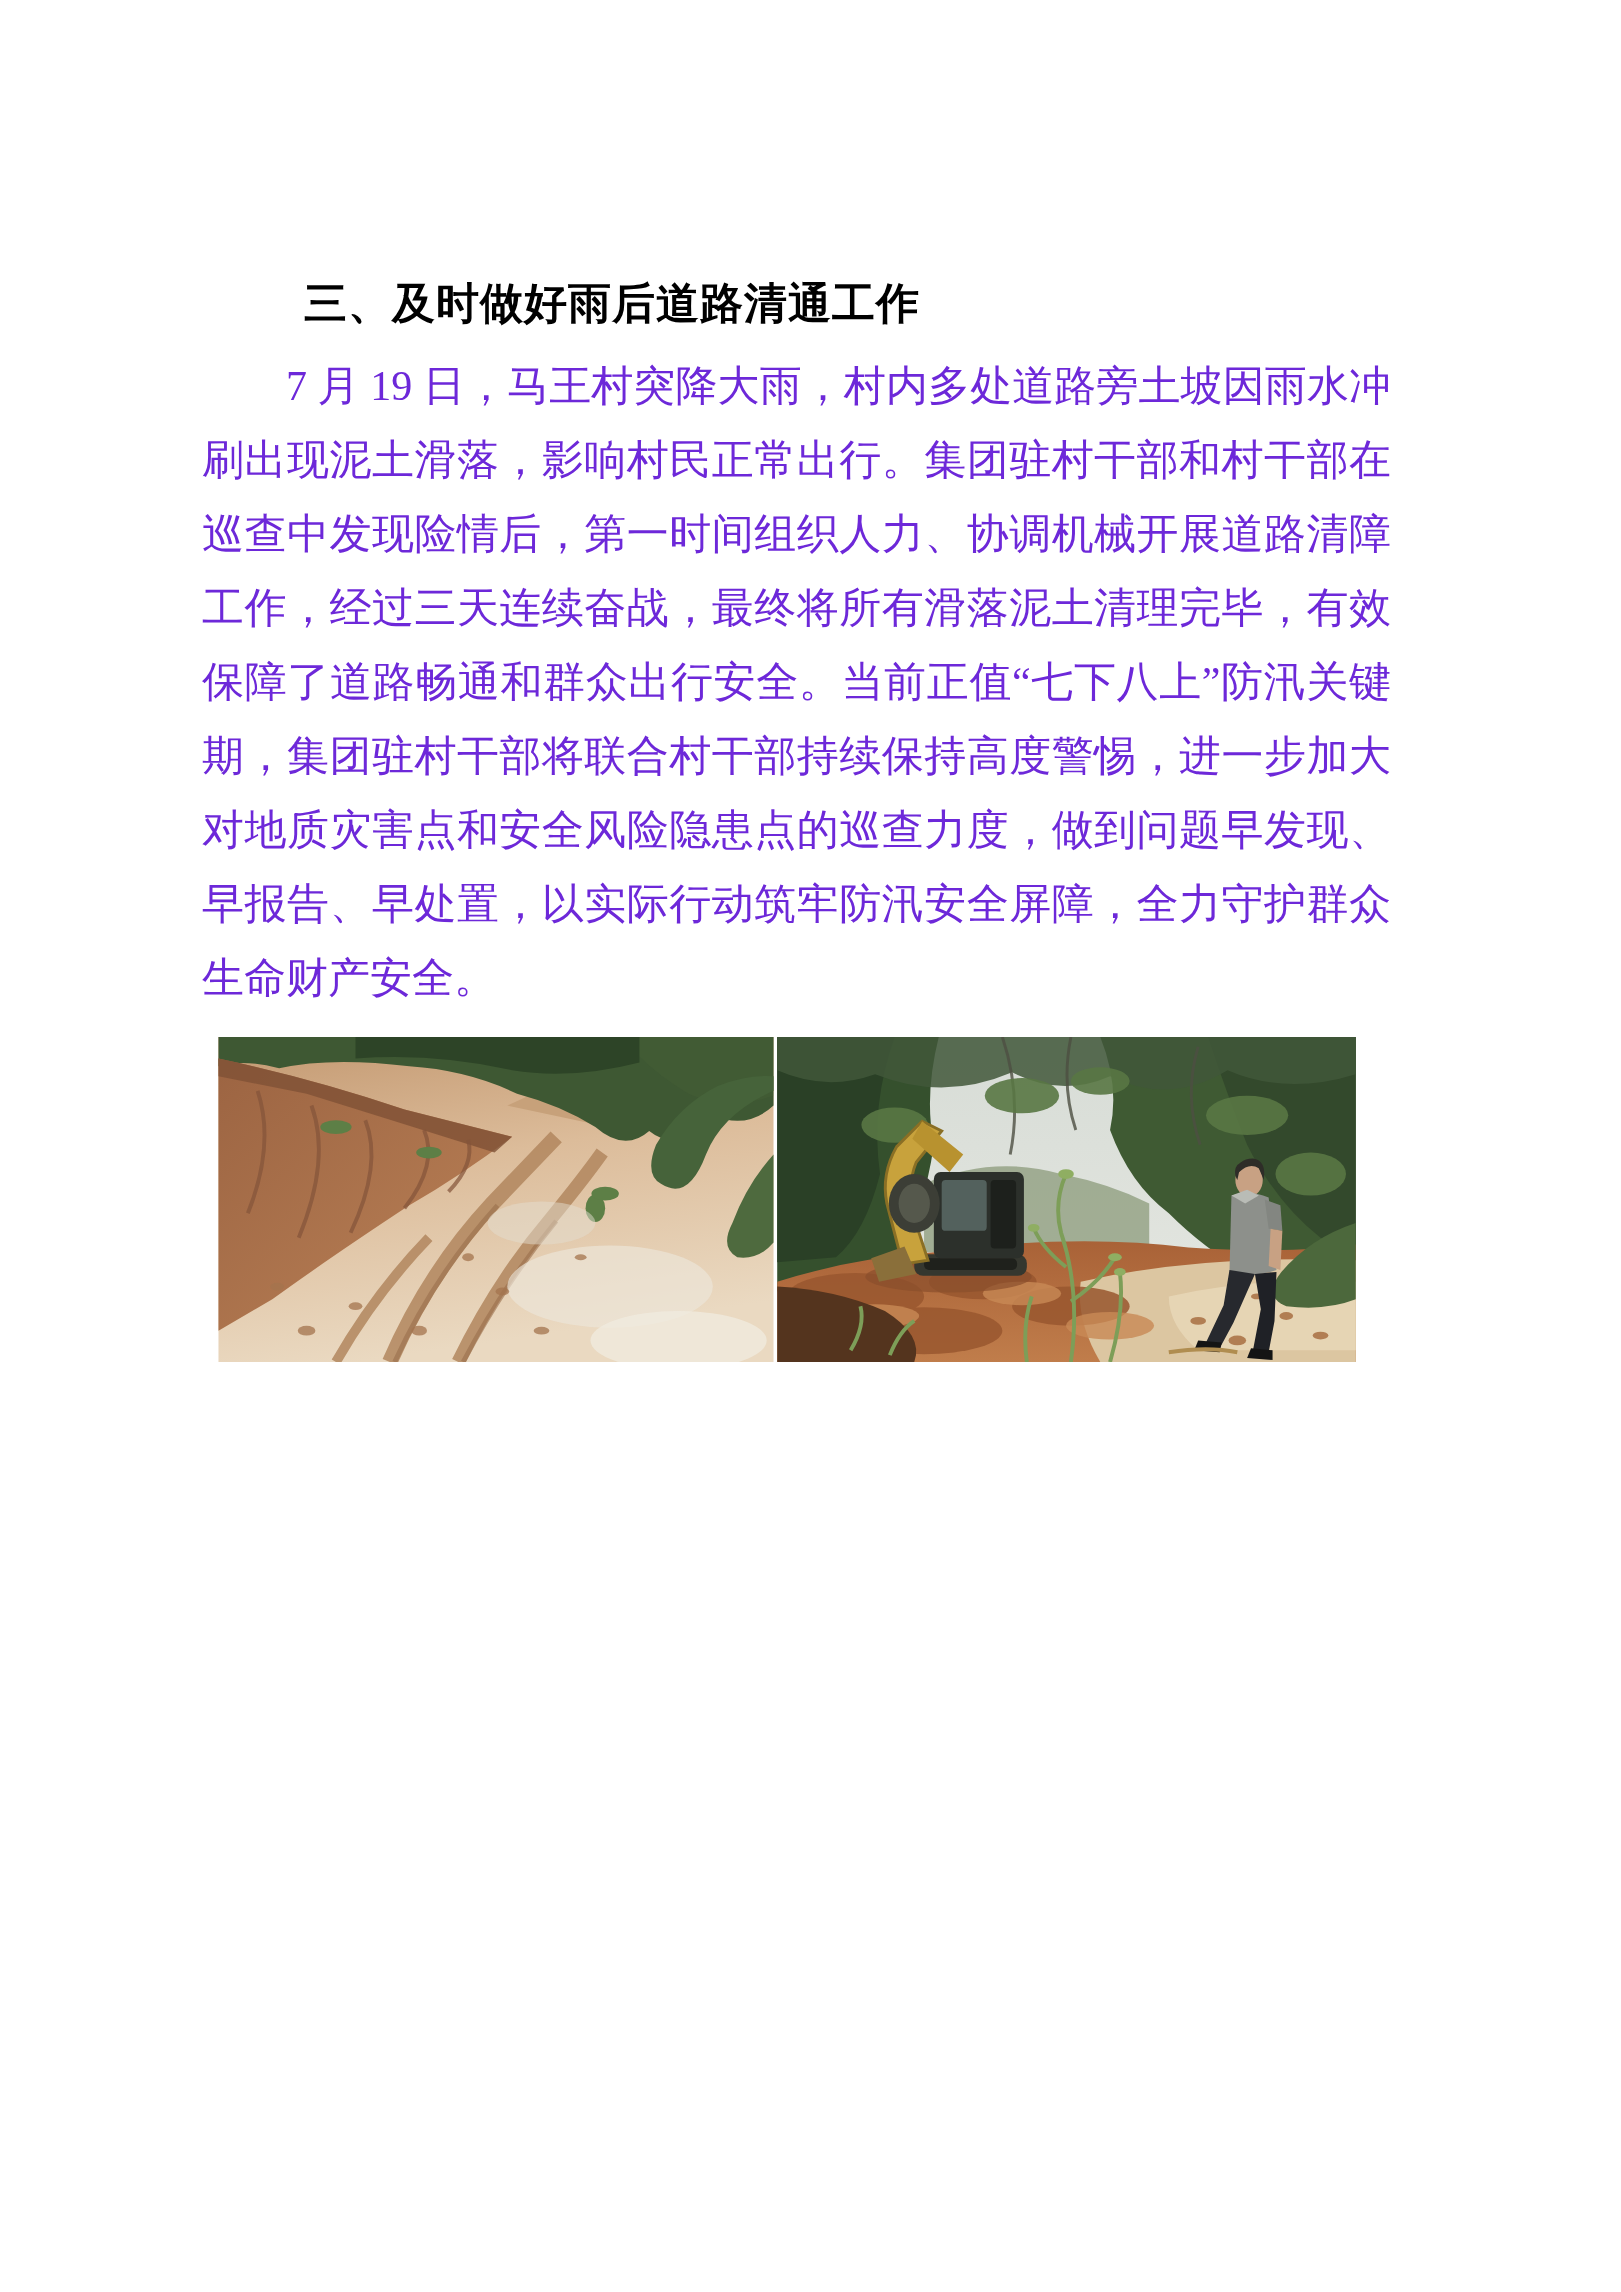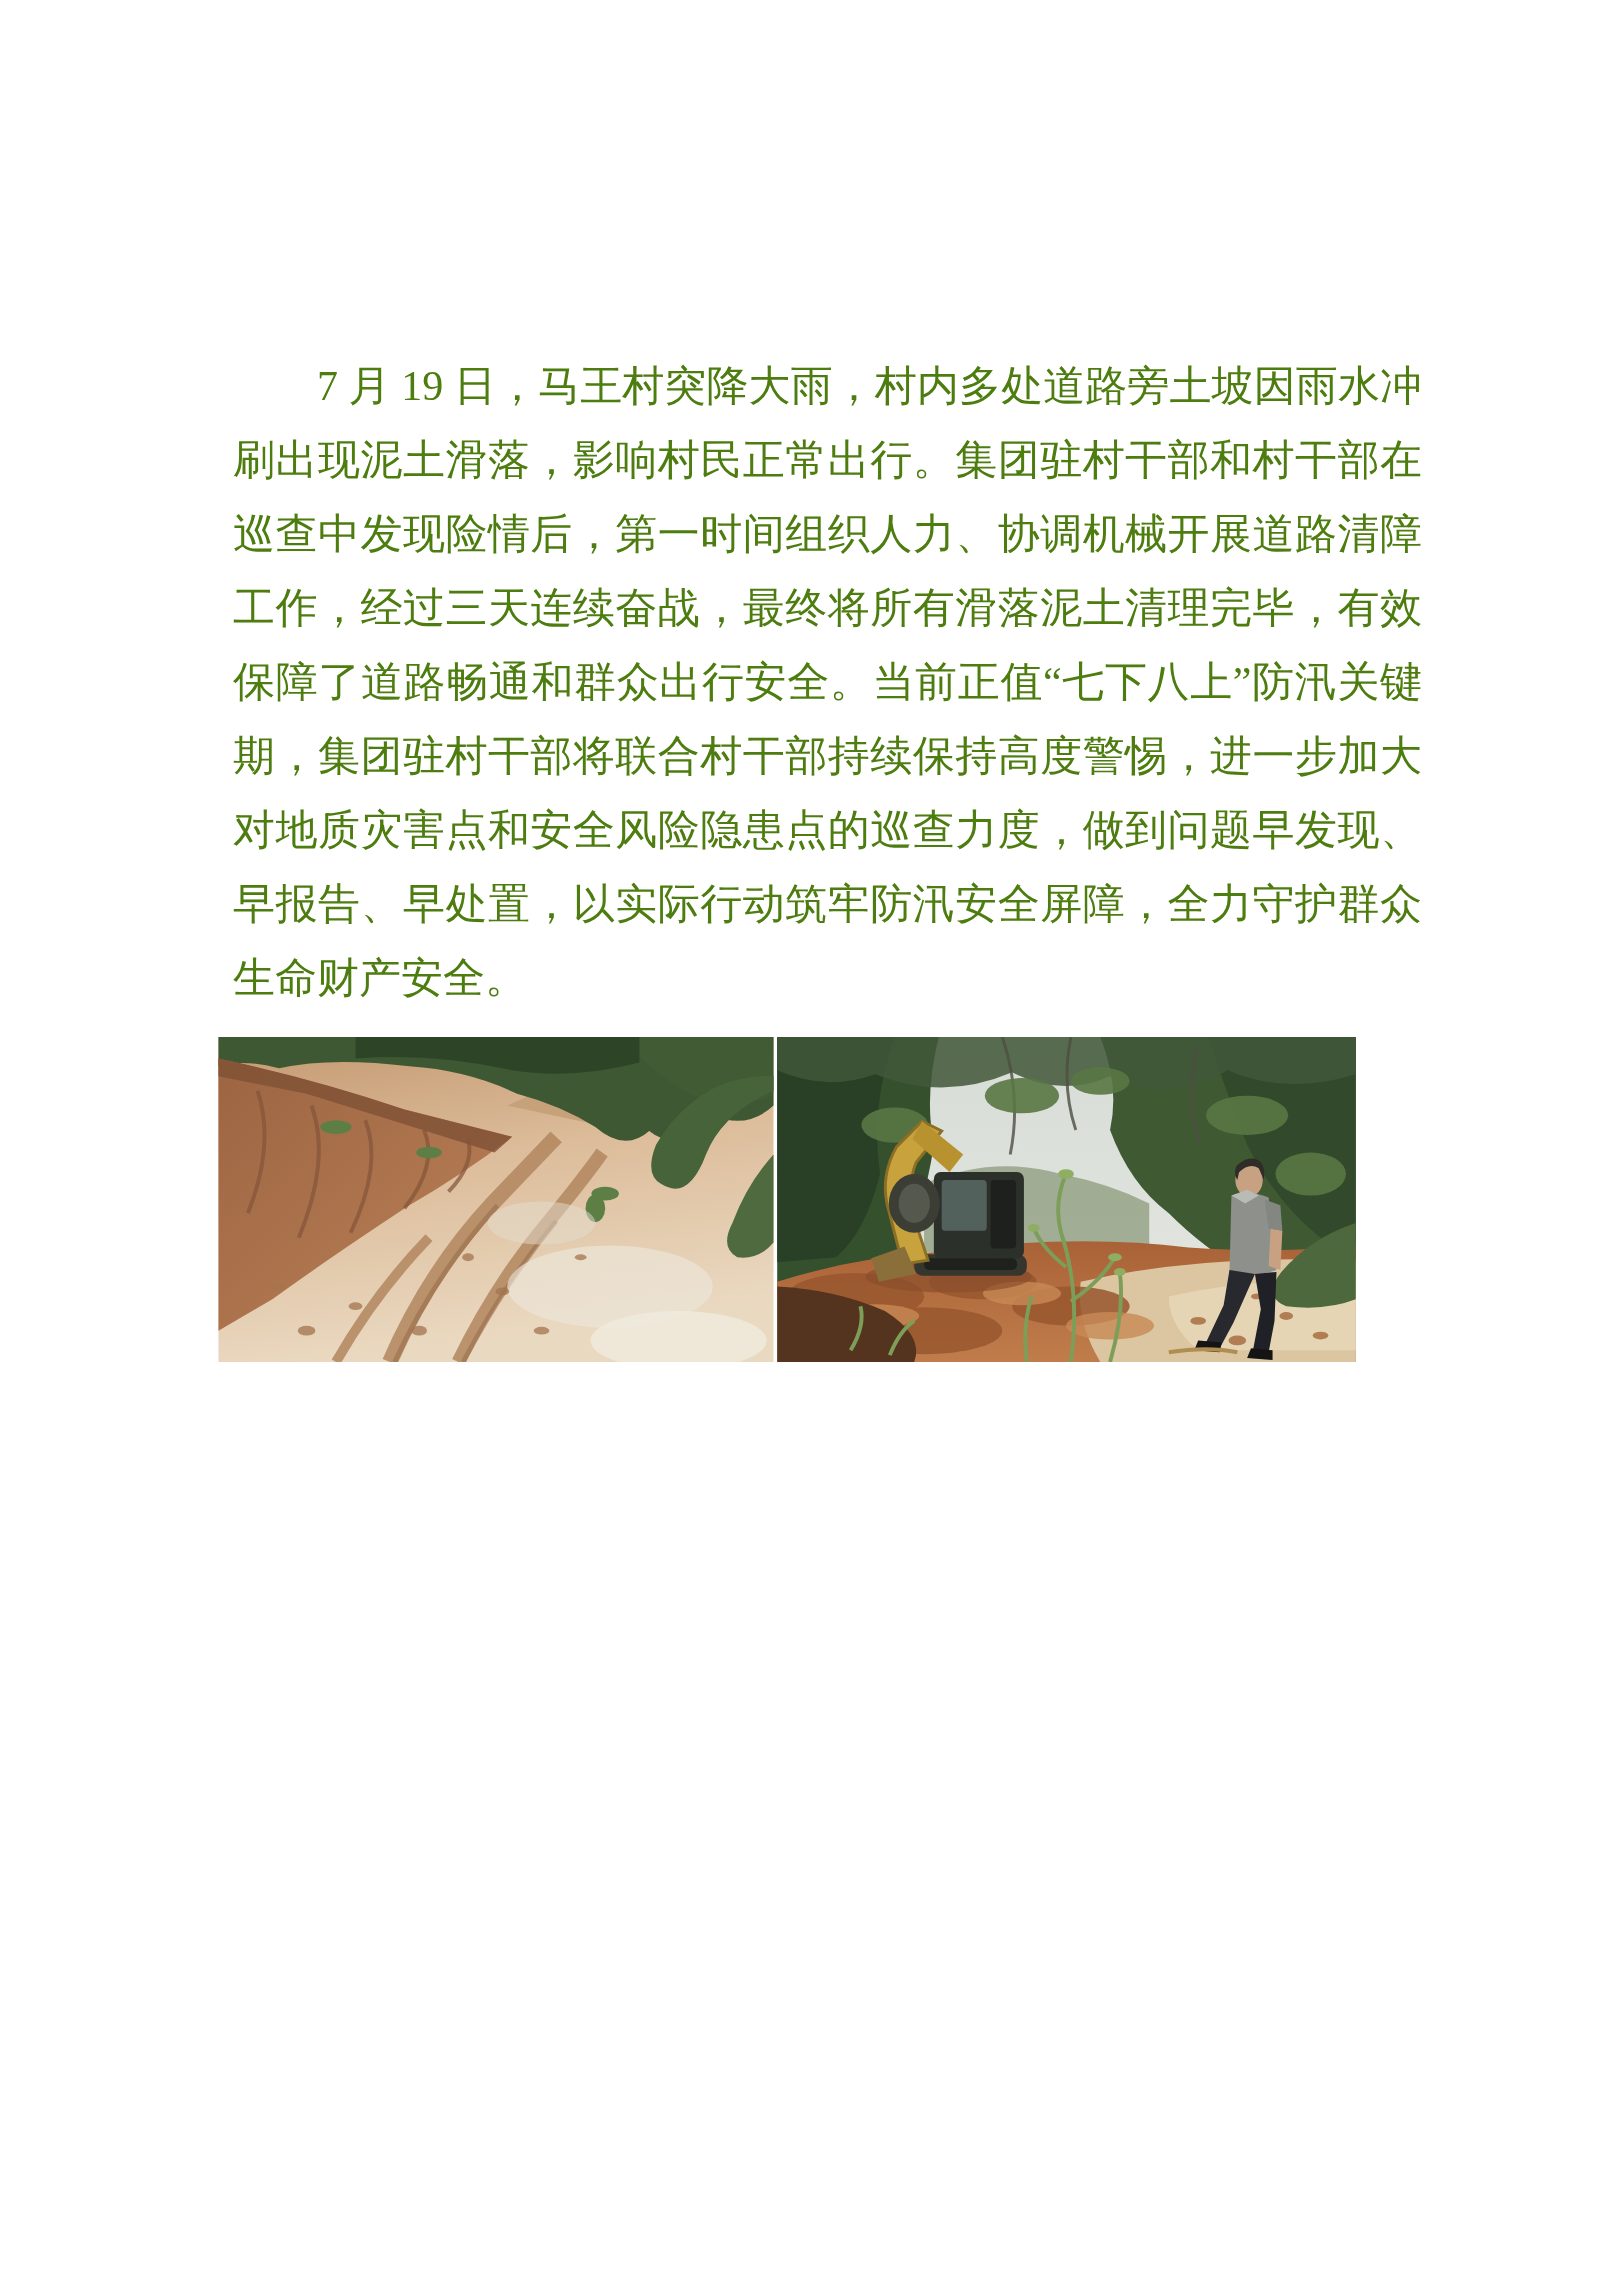--- a/index.html
+++ b/index.html
@@ -18,46 +18,47 @@
     font-family: "Liberation Sans", sans-serif;
     font-weight: 700;
     font-size: 43px;
     line-height: 1.2;
     color: #000000;
     letter-spacing: 1px;
     white-space: nowrap;
   }
   .para {
     position: absolute;
-    left: 233px;
+    left: 202px;
     top: 349px;
     width: 1189px;
     margin: 0;
     font-family: "Liberation Serif", serif;
     font-size: 42px;
     line-height: 74px;
-    color: #4d7c0f;
+    color: #6d28d9;
     text-align: justify;
     text-justify: inter-character;
     text-indent: 2em;
   }
   .photos {
     position: absolute;
     left: 218px;
     top: 1037px;
     display: flex;
     gap: 2.9px;
   }
   .photos svg { display: block; }
 </style>
 </head>
 <body>
 
 <div class="page">
 
+  <h2 class="heading">三、及时做好雨后道路清通工作</h2>
 
   <p class="para">7 月 19 日，马王村突降大雨，村内多处道路旁土坡因雨水冲刷出现泥土滑落，影响村民正常出行。集团驻村干部和村干部在巡查中发现险情后，第一时间组织人力、协调机械开展道路清障工作，经过三天连续奋战，最终将所有滑落泥土清理完毕，有效保障了道路畅通和群众出行安全。当前正值“七下八上”防汛关键期，集团驻村干部将联合村干部持续保持高度警惕，进一步加大对地质灾害点和安全风险隐患点的巡查力度，做到问题早发现、早报告、早处置，以实际行动筑牢防汛安全屏障，全力守护群众生命财产安全。</p>
 
   <div class="photos">
 
     <svg width="556" height="325" viewBox="0 0 567 332" xmlns="http://www.w3.org/2000/svg">
       <defs>
         <linearGradient id="roadL" x1="0" y1="0" x2="0.25" y2="1">
           <stop offset="0" stop-color="#c2976f"></stop>
           <stop offset="0.45" stop-color="#dcbc9a"></stop>

